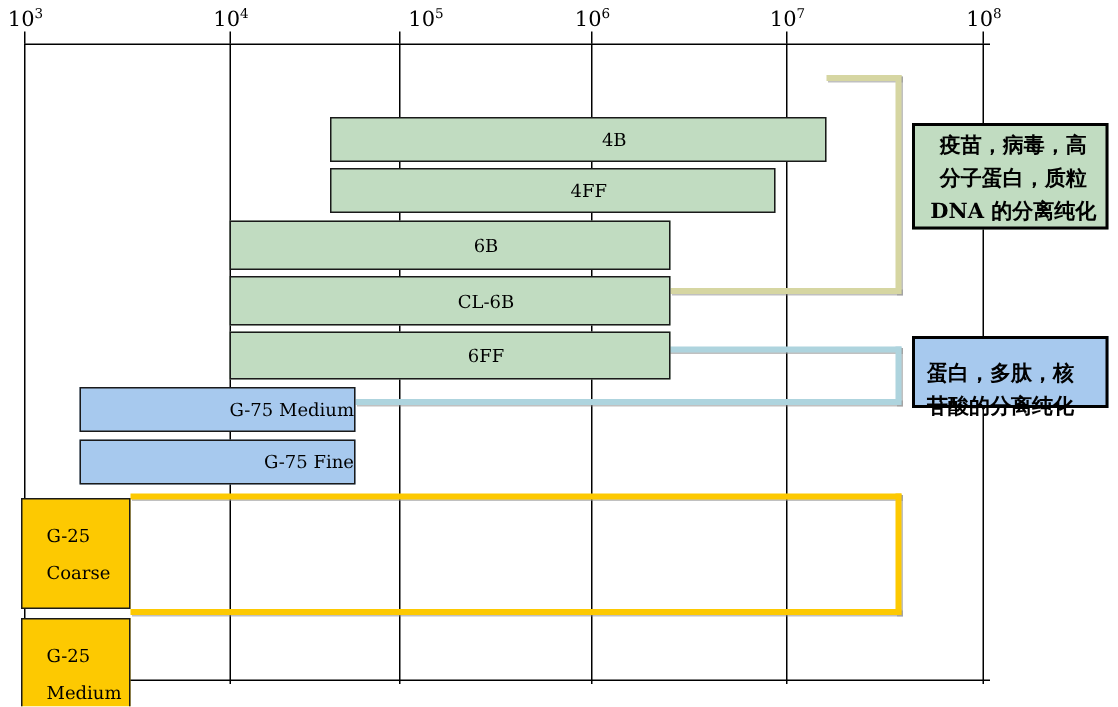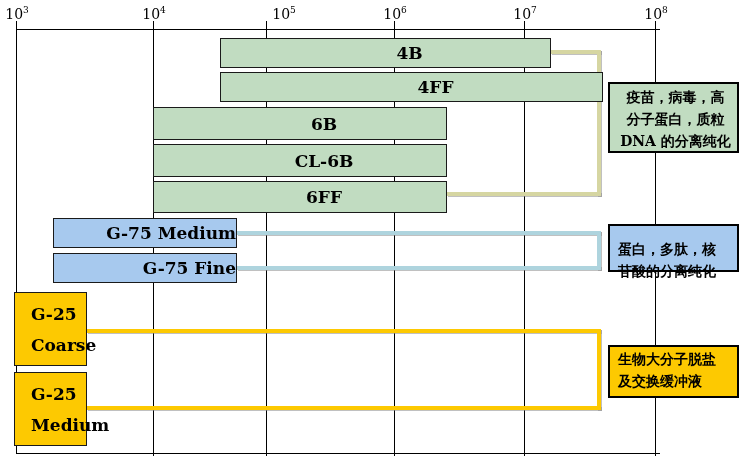--- a/index.html
+++ b/index.html
@@ -11,21 +11,21 @@
   .hline{position:absolute;height:0;border-top:1px solid #000;z-index:1;}
   .vline{position:absolute;width:0;border-left:1px solid #000;z-index:1;}
   .tick-label{
     position:absolute;top:5px;transform:translateX(-50%);
     font-size:14px;white-space:nowrap;z-index:2;
   }
   .tick-label sup{font-size:9px;}
   .bar{
     position:absolute;box-sizing:border-box;border:1px solid #1a1a1a;
     display:flex;align-items:center;justify-content:center;
-    font-weight:bold;font-size:17px;z-index:3;
+    font-weight:normal;font-size:12px;z-index:3;margin-top:40px;
   }
   .bar.green{background:#c1dcc1;}
   .bar.blue{background:#a7c9ee;justify-content:flex-end;}
   .bar.yellow{background:#fdc901;}
   .bar .lbl-offset{padding-left:48px;}
   .bar.tall{
     flex-direction:column;align-items:flex-start;justify-content:center;
     padding-left:16px;gap:11px;
   }
   .conn{position:absolute;z-index:2;box-shadow:1px 1px 0 rgba(140,140,140,.55);}
@@ -66,21 +66,21 @@
   <div class="vline" style="left:16px;top:29px;height:424px"></div>
   <div class="vline" style="left:153px;top:29px;height:427px"></div>
   <div class="vline" style="left:266px;top:29px;height:427px"></div>
   <div class="vline" style="left:394px;top:29px;height:427px"></div>
   <div class="vline" style="left:524px;top:29px;height:427px"></div>
   <div class="vline" style="left:655px;top:29px;height:427px"></div>
 
   <div class="bar green" style="left:220px;top:38px;width:331px;height:30px">
     <span class="lbl-offset">4B</span>
   </div>
-  <div class="bar green" style="left:220px;top:72px;width:383px;height:30px">
+  <div class="bar green" style="left:220px;top:72px;width:297px;height:30px">
     <span class="lbl-offset">4FF</span>
   </div>
   <div class="bar green" style="left:153px;top:107px;width:294px;height:33px">
     <span class="lbl-offset">6B</span>
   </div>
   <div class="bar green" style="left:153px;top:144px;width:294px;height:33px">
     <span class="lbl-offset">CL-6B</span>
   </div>
   <div class="bar green" style="left:153px;top:181px;width:294px;height:32px">
     <span class="lbl-offset">6FF</span>
@@ -116,18 +116,14 @@
 
   <div class="note green" style="left:608px;top:82px;width:131px;height:71px">
     <div>疫苗，病毒，高</div>
     <div>分子蛋白，质粒</div>
     <div>DNA 的分离纯化</div>
   </div>
   <div class="note blue" style="left:608px;top:224px;width:131px;height:48px">
     <div>蛋白，多肽，核</div>
     <div>苷酸的分离纯化</div>
   </div>
-  <div class="note yellow" style="left:608px;top:345px;width:131px;height:53px">
-    <div>生物大分子脱盐</div>
-    <div>及交换缓冲液</div>
-  </div>
 
 </div>
 
 </body></html>

